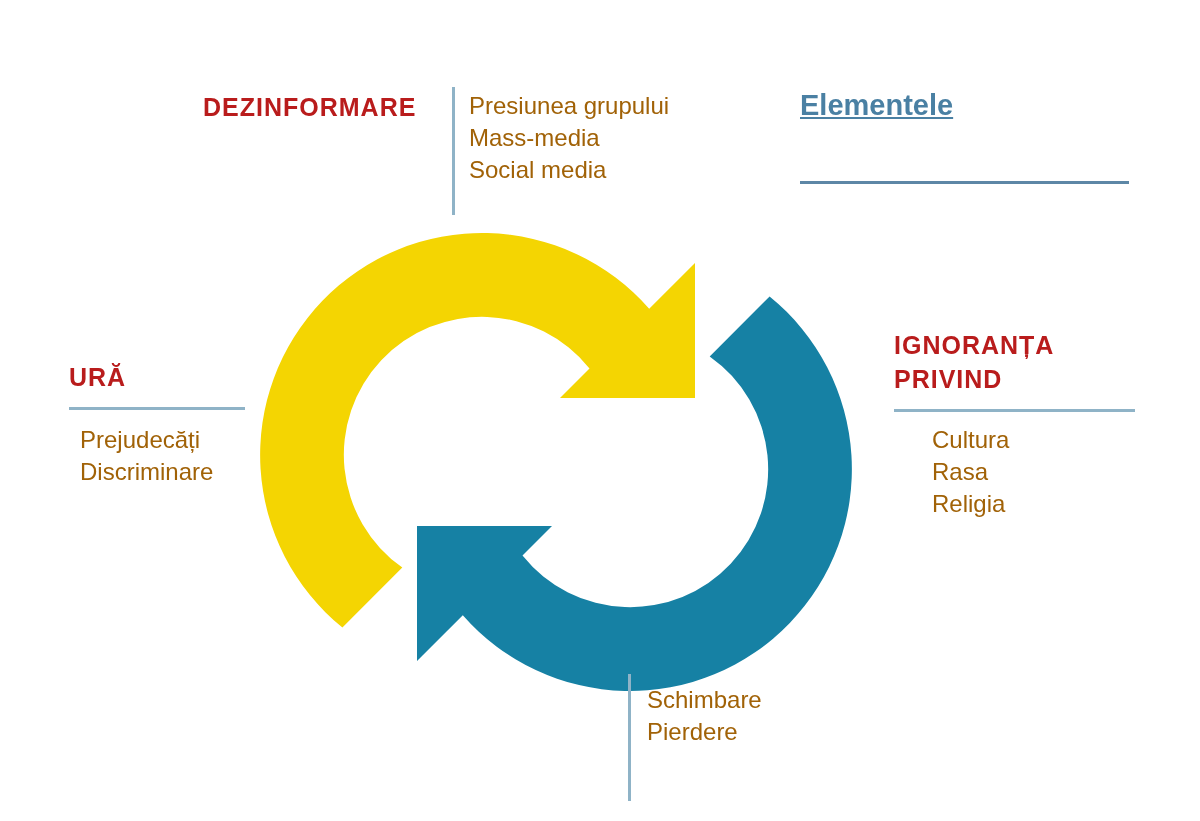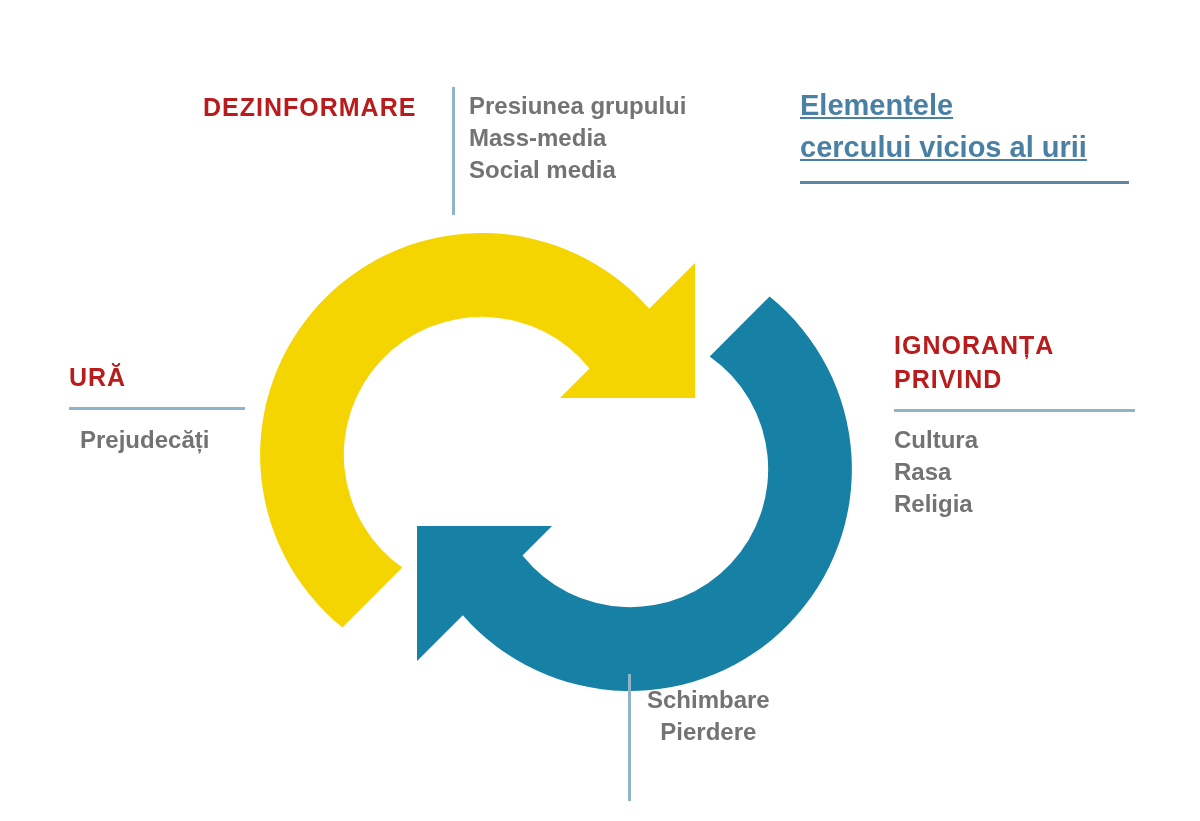--- a/index.html
+++ b/index.html
@@ -31,22 +31,22 @@
     line-height: 34px;
     white-space: nowrap;
   }
   .heading.wrap {
     white-space: normal;
     width: 225px;
   }
   .item-list {
     position: absolute;
     font-size: 24px;
-    font-weight: 700;
-    color: #737373;
+    font-weight: 400;
+    color: #a16207;
     line-height: 32px;
   }
   .item-list .item {
     white-space: nowrap;
   }
   .rule-h {
     position: absolute;
     height: 2.5px;
     background: #8FB3C7;
   }
@@ -79,25 +79,25 @@
   .h-dez   { left: 203px; top: 90px; }
   .vline-dez { left: 452px; top: 87px; height: 128px; }
   .list-dez { left: 469px; top: 90px; }
 
   .h-ura   { left: 69px; top: 360px; }
   .rule-ura { left: 69px; top: 407px; width: 176px; }
   .list-ura { left: 80px; top: 424px; }
 
   .h-ign   { left: 894px; top: 328px; }
   .rule-ign { left: 894px; top: 409px; width: 241px; }
-  .list-ign { left: 894px; top: 424px; }
+  .list-ign { left: 932px; top: 424px; }
 
   .h-teama { left: 457px; top: 684px; }
   .vline-teama { left: 628px; top: 674px; height: 127px; }
-  .list-teama { left: 647px; top: 684px; text-align: center; }
+  .list-teama { left: 647px; top: 684px; }
 </style>
 </head>
 <body>
 
 <div class="canvas">
 
   <svg class="arrows-svg" viewBox="0 0 1200 821" aria-hidden="true">
     <path d="M 342.4 627.5
              A 222 222 0 1 1 649.2 308.8
              L 695 263
@@ -111,36 +111,36 @@
              L 695 263
              L 695 398
              L 560 398
              L 589.5 368.5
              A 138 138 0 1 0 402.3 567.6
              Z" fill="#1681A4"></path>
   </svg>
 
   <div class="diagram-title">
     <div>Elementele</div>
-    <div>cercului vicios al urii</div>
   </div>
   <div class="title-rule"></div>
 
   <div class="heading h-dez">DEZINFORMARE</div>
   <div class="rule-v vline-dez"></div>
   <div class="item-list list-dez">
     <div class="item">Presiunea grupului</div>
     <div class="item">Mass-media</div>
     <div class="item">Social media</div>
   </div>
 
   <div class="heading h-ura">URĂ</div>
   <div class="rule-h rule-ura"></div>
   <div class="item-list list-ura">
     <div class="item">Prejudecăți</div>
+    <div class="item">Discriminare</div>
   </div>
 
   <div class="heading wrap h-ign">IGNORANȚA PRIVIND</div>
   <div class="rule-h rule-ign"></div>
   <div class="item-list list-ign">
     <div class="item">Cultura</div>
     <div class="item">Rasa</div>
     <div class="item">Religia</div>
   </div>
 

